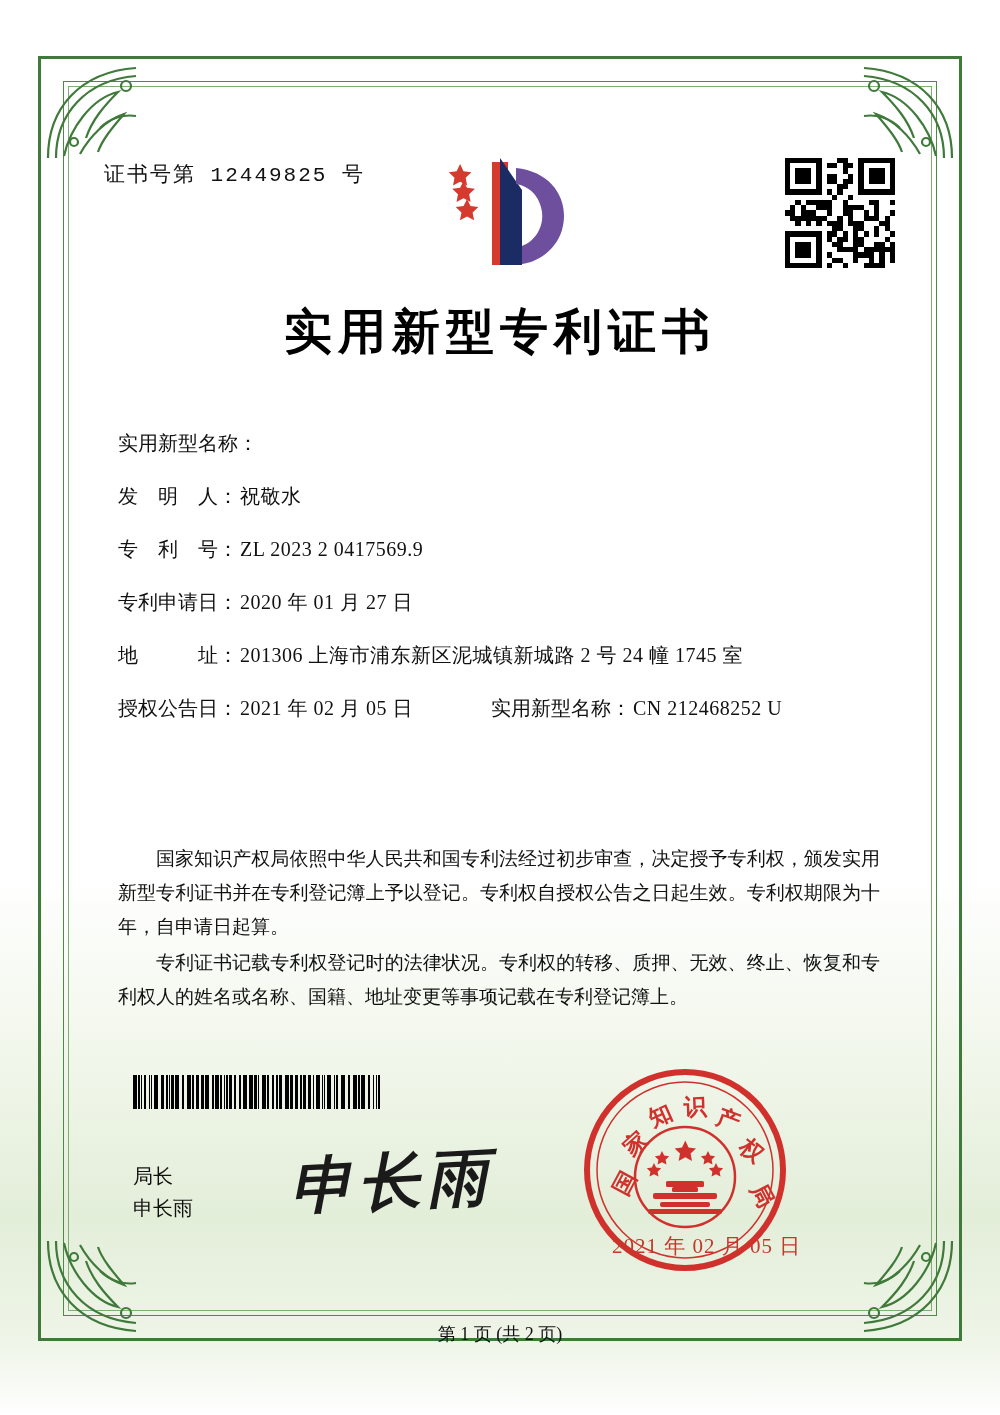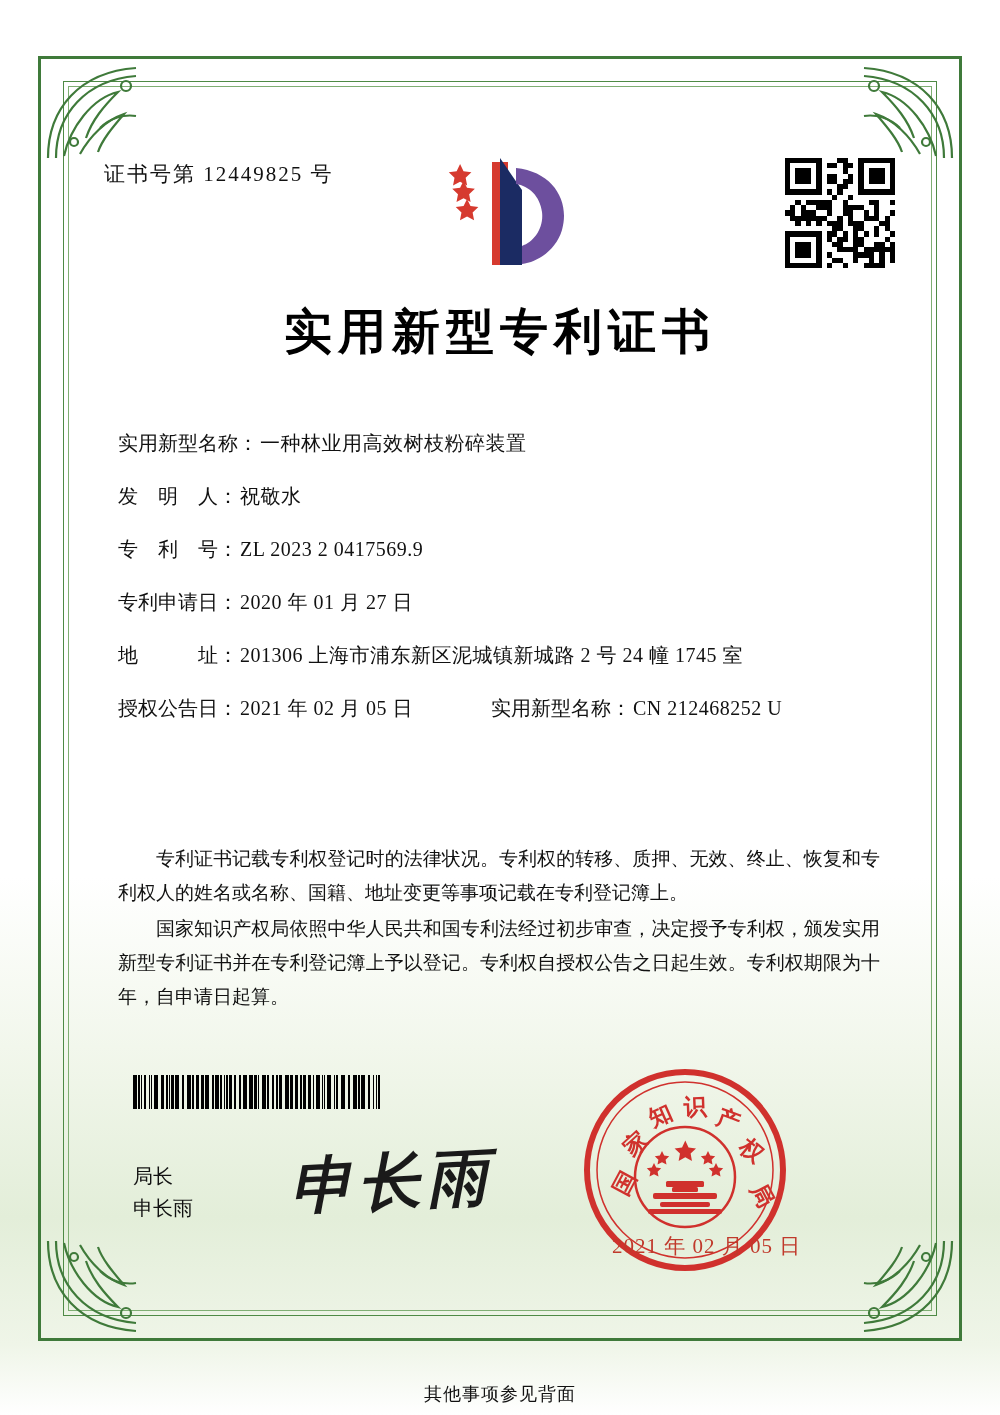--- a/index.html
+++ b/index.html
@@ -59,21 +59,21 @@
   .corner.bl { left: 40px;  bottom: 74px; transform: scaleY(-1); }
   .corner.br { right: 40px; bottom: 74px; transform: scale(-1,-1); }
 
   
   .cert-number {
     position: absolute;
     left: 104px; top: 160px;
     font-size: 21px;
     color: #111;
     letter-spacing: 2px;
-    font-family: Liberation Serif, serif;
+    font-family: Liberation Mono, monospace;
   }
 
   .logo {
     position: absolute;
     left: 430px; top: 150px;
     width: 150px; height: 125px;
   }
   .logo svg { width: 100%; height: 100%; display: block; }
 
   .qr {
@@ -722,21 +722,20 @@
       <i></i>
       <i style="background: transparent;"></i>
       <i style="background: transparent;"></i>
     </div>
 
   <div class="title">实用新型专利证书</div>
 
   <div class="fields">
     <div class="field-row">
       <span class="field-label">实用新型名称：</span>
-      <span class="field-value">一种林业用高效树枝粉碎装置</span>
     </div>
     <div class="field-row">
       <span class="field-label">发　明　人：</span>
       <span class="field-value">祝敬水</span>
     </div>
     <div class="field-row">
       <span class="field-label">专　利　号：</span>
       <span class="field-value">ZL 2023 2 0417569.9</span>
     </div>
     <div class="field-row">
@@ -750,22 +749,22 @@
     <div class="field-row dual">
       <span class="field-label">授权公告日：</span>
       <span class="field-value">2021 年 02 月 05 日</span>
       <span class="field-gap"></span>
       <span class="field-label">实用新型名称：</span>
       <span class="field-value">CN 212468252 U</span>
     </div>
   </div>
 
   <div class="paras">
+    <p>国家知识产权局依照中华人民共和国专利法经过初步审查，决定授予专利权，颁发实用新型专利证书并在专利登记簿上予以登记。专利权自授权公告之日起生效。专利权期限为十年，自申请日起算。</p>
     <p>专利证书记载专利权登记时的法律状况。专利权的转移、质押、无效、终止、恢复和专利权人的姓名或名称、国籍、地址变更等事项记载在专利登记簿上。</p>
-    <p>国家知识产权局依照中华人民共和国专利法经过初步审查，决定授予专利权，颁发实用新型专利证书并在专利登记簿上予以登记。专利权自授权公告之日起生效。专利权期限为十年，自申请日起算。</p>
   </div>
 
   <div class="barcode" id="barcode">
       <i style="width: 4px; margin-right: 1px;"></i>
       <i style="width: 2px; margin-right: 1px;"></i>
       <i style="width: 1px; margin-right: 2px;"></i>
       <i style="width: 2px; margin-right: 3px;"></i>
       <i style="width: 1px; margin-right: 1px;"></i>
       <i style="width: 1px; margin-right: 2px;"></i>
       <i style="width: 4px; margin-right: 3px;"></i>
@@ -851,14 +850,14 @@
         <text transform="translate(73,62) rotate(-24)">知</text>
         <text transform="translate(104,50) rotate(-2)">识</text>
         <text transform="translate(135,58) rotate(20)">产</text>
         <text transform="translate(158,84) rotate(40)">权</text>
         <text transform="translate(170,124) rotate(62)">局</text>
       </g>
     </svg>
   </div>
   <div class="seal-date">2021 年 02 月 05 日</div>
 
-  <div class="back-note">其他事项参见背面</div>
+  <div class="page-footer">第 1 页 (共 2 页)</div>
 </div>
 
 </body></html>

